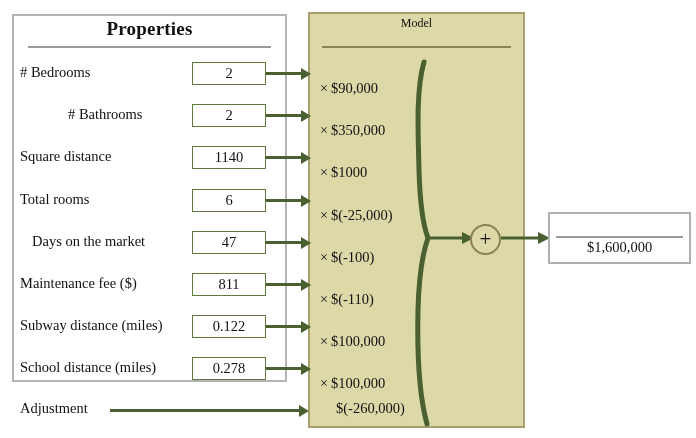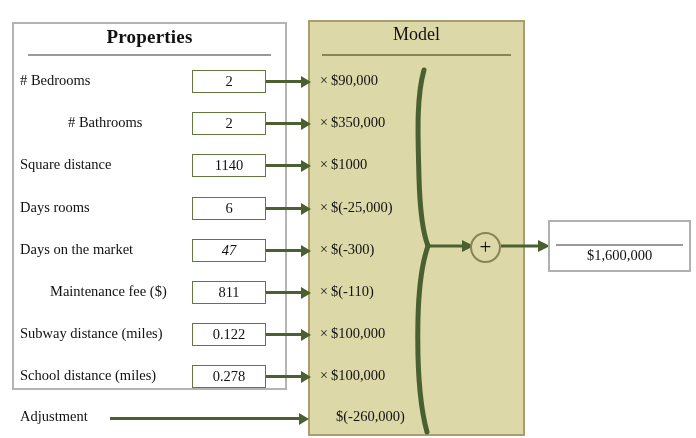--- a/index.html
+++ b/index.html
@@ -4,21 +4,21 @@
 <style>
   html,body{margin:0;padding:0;}
   body{
     width:696px;height:438px;
     background:#ffffff;
     font-family:"Liberation Serif","DejaVu Serif",serif;
     color:#111111;
     overflow:hidden;
     position:relative;
   }
-  #stage{position:absolute;left:0;top:8px;width:696px;height:306px;}
+  #stage{position:absolute;left:0;top:0;width:696px;height:306px;}
 
   
   #properties-panel{
     position:absolute;left:12px;top:14px;width:275px;height:368px;
     border:2px solid #b4b4b4;
     background:#ffffff;
     box-sizing:border-box;
   }
   #properties-title{
     position:absolute;left:12px;top:18px;width:275px;
@@ -33,42 +33,42 @@
 
   
   #model-panel{
     position:absolute;left:308px;top:12px;width:217px;height:416px;
     background:#dcd8a8;
     border:2px solid #a99f6e;
     box-sizing:border-box;
   }
   #model-title{
     position:absolute;left:308px;top:16px;width:217px;
-    text-align:center;font-size:18px;
+    text-align:center;font-size:12px;
   }
   #model-rule{
     position:absolute;left:322px;top:46px;width:189px;height:2px;
     background:#8a8355;
   }
 
   
   .prop-label{
     position:absolute;left:20px;font-size:14.5px;white-space:nowrap;
   }
   .value-box{
     position:absolute;left:192px;width:74px;height:23px;
     border:1.5px solid #5f7a3c;
     background:#ffffff;
     box-sizing:border-box;
     text-align:center;
     font-size:14.5px;
     line-height:21px;
   }
   .model-term{
-    position:absolute;left:320px;font-size:14.5px;white-space:nowrap;
+    position:absolute;left:320px;font-size:14.5px;white-space:nowrap;margin-top:16px;
   }
   .model-term .mult{font-size:14px;margin-right:3px;}
 
   
   .arrow{
     position:absolute;height:3px;background:#4a6030;
   }
   .arrow::after{
     content:"";position:absolute;right:-9px;top:-4.5px;
     width:0;height:0;
@@ -136,29 +136,29 @@
       <div class="arrow" style="left: 266px; top: 72px; width: 36px;"></div>
       <div class="model-term" style="top: 64px;"><span class="mult">×</span><span>$90,000</span></div>
       <div class="prop-label" style="top: 106px; margin-left: 48px;"># Bathrooms</div>
       <div class="value-box" style="top: 104px;">2</div>
       <div class="arrow" style="left: 266px; top: 114px; width: 36px;"></div>
       <div class="model-term" style="top: 106px;"><span class="mult">×</span><span>$350,000</span></div>
       <div class="prop-label" style="top: 148px;">Square distance</div>
       <div class="value-box" style="top: 146px;">1140</div>
       <div class="arrow" style="left: 266px; top: 156px; width: 36px;"></div>
       <div class="model-term" style="top: 148px;"><span class="mult">×</span><span>$1000</span></div>
-      <div class="prop-label" style="top: 191px;">Days rooms</div>
+      <div class="prop-label" style="top: 191px;">Total rooms</div>
       <div class="value-box" style="top: 189px;">6</div>
       <div class="arrow" style="left: 266px; top: 199px; width: 36px;"></div>
       <div class="model-term" style="top: 191px;"><span class="mult">×</span><span>$(-25,000)</span></div>
-      <div class="prop-label" style="top: 233px;">Days on the market</div>
-      <div class="value-box" style="top: 231px; font-style: italic;">47</div>
+      <div class="prop-label" style="top: 233px; margin-left: 12px;">Days on the market</div>
+      <div class="value-box" style="top: 231px;">47</div>
       <div class="arrow" style="left: 266px; top: 241px; width: 36px;"></div>
-      <div class="model-term" style="top: 233px;"><span class="mult">×</span><span>$(-300)</span></div>
-      <div class="prop-label" style="top: 275px; margin-left: 30px;">Maintenance fee ($)</div>
+      <div class="model-term" style="top: 233px;"><span class="mult">×</span><span>$(-100)</span></div>
+      <div class="prop-label" style="top: 275px;">Maintenance fee ($)</div>
       <div class="value-box" style="top: 273px;">811</div>
       <div class="arrow" style="left: 266px; top: 283px; width: 36px;"></div>
       <div class="model-term" style="top: 275px;"><span class="mult">×</span><span>$(-110)</span></div>
       <div class="prop-label" style="top: 317px;">Subway distance (miles)</div>
       <div class="value-box" style="top: 315px;">0.122</div>
       <div class="arrow" style="left: 266px; top: 325px; width: 36px;"></div>
       <div class="model-term" style="top: 317px;"><span class="mult">×</span><span>$100,000</span></div>
       <div class="prop-label" style="top: 359px;">School distance (miles)</div>
       <div class="value-box" style="top: 357px;">0.278</div>
       <div class="arrow" style="left: 266px; top: 367px; width: 36px;"></div>

